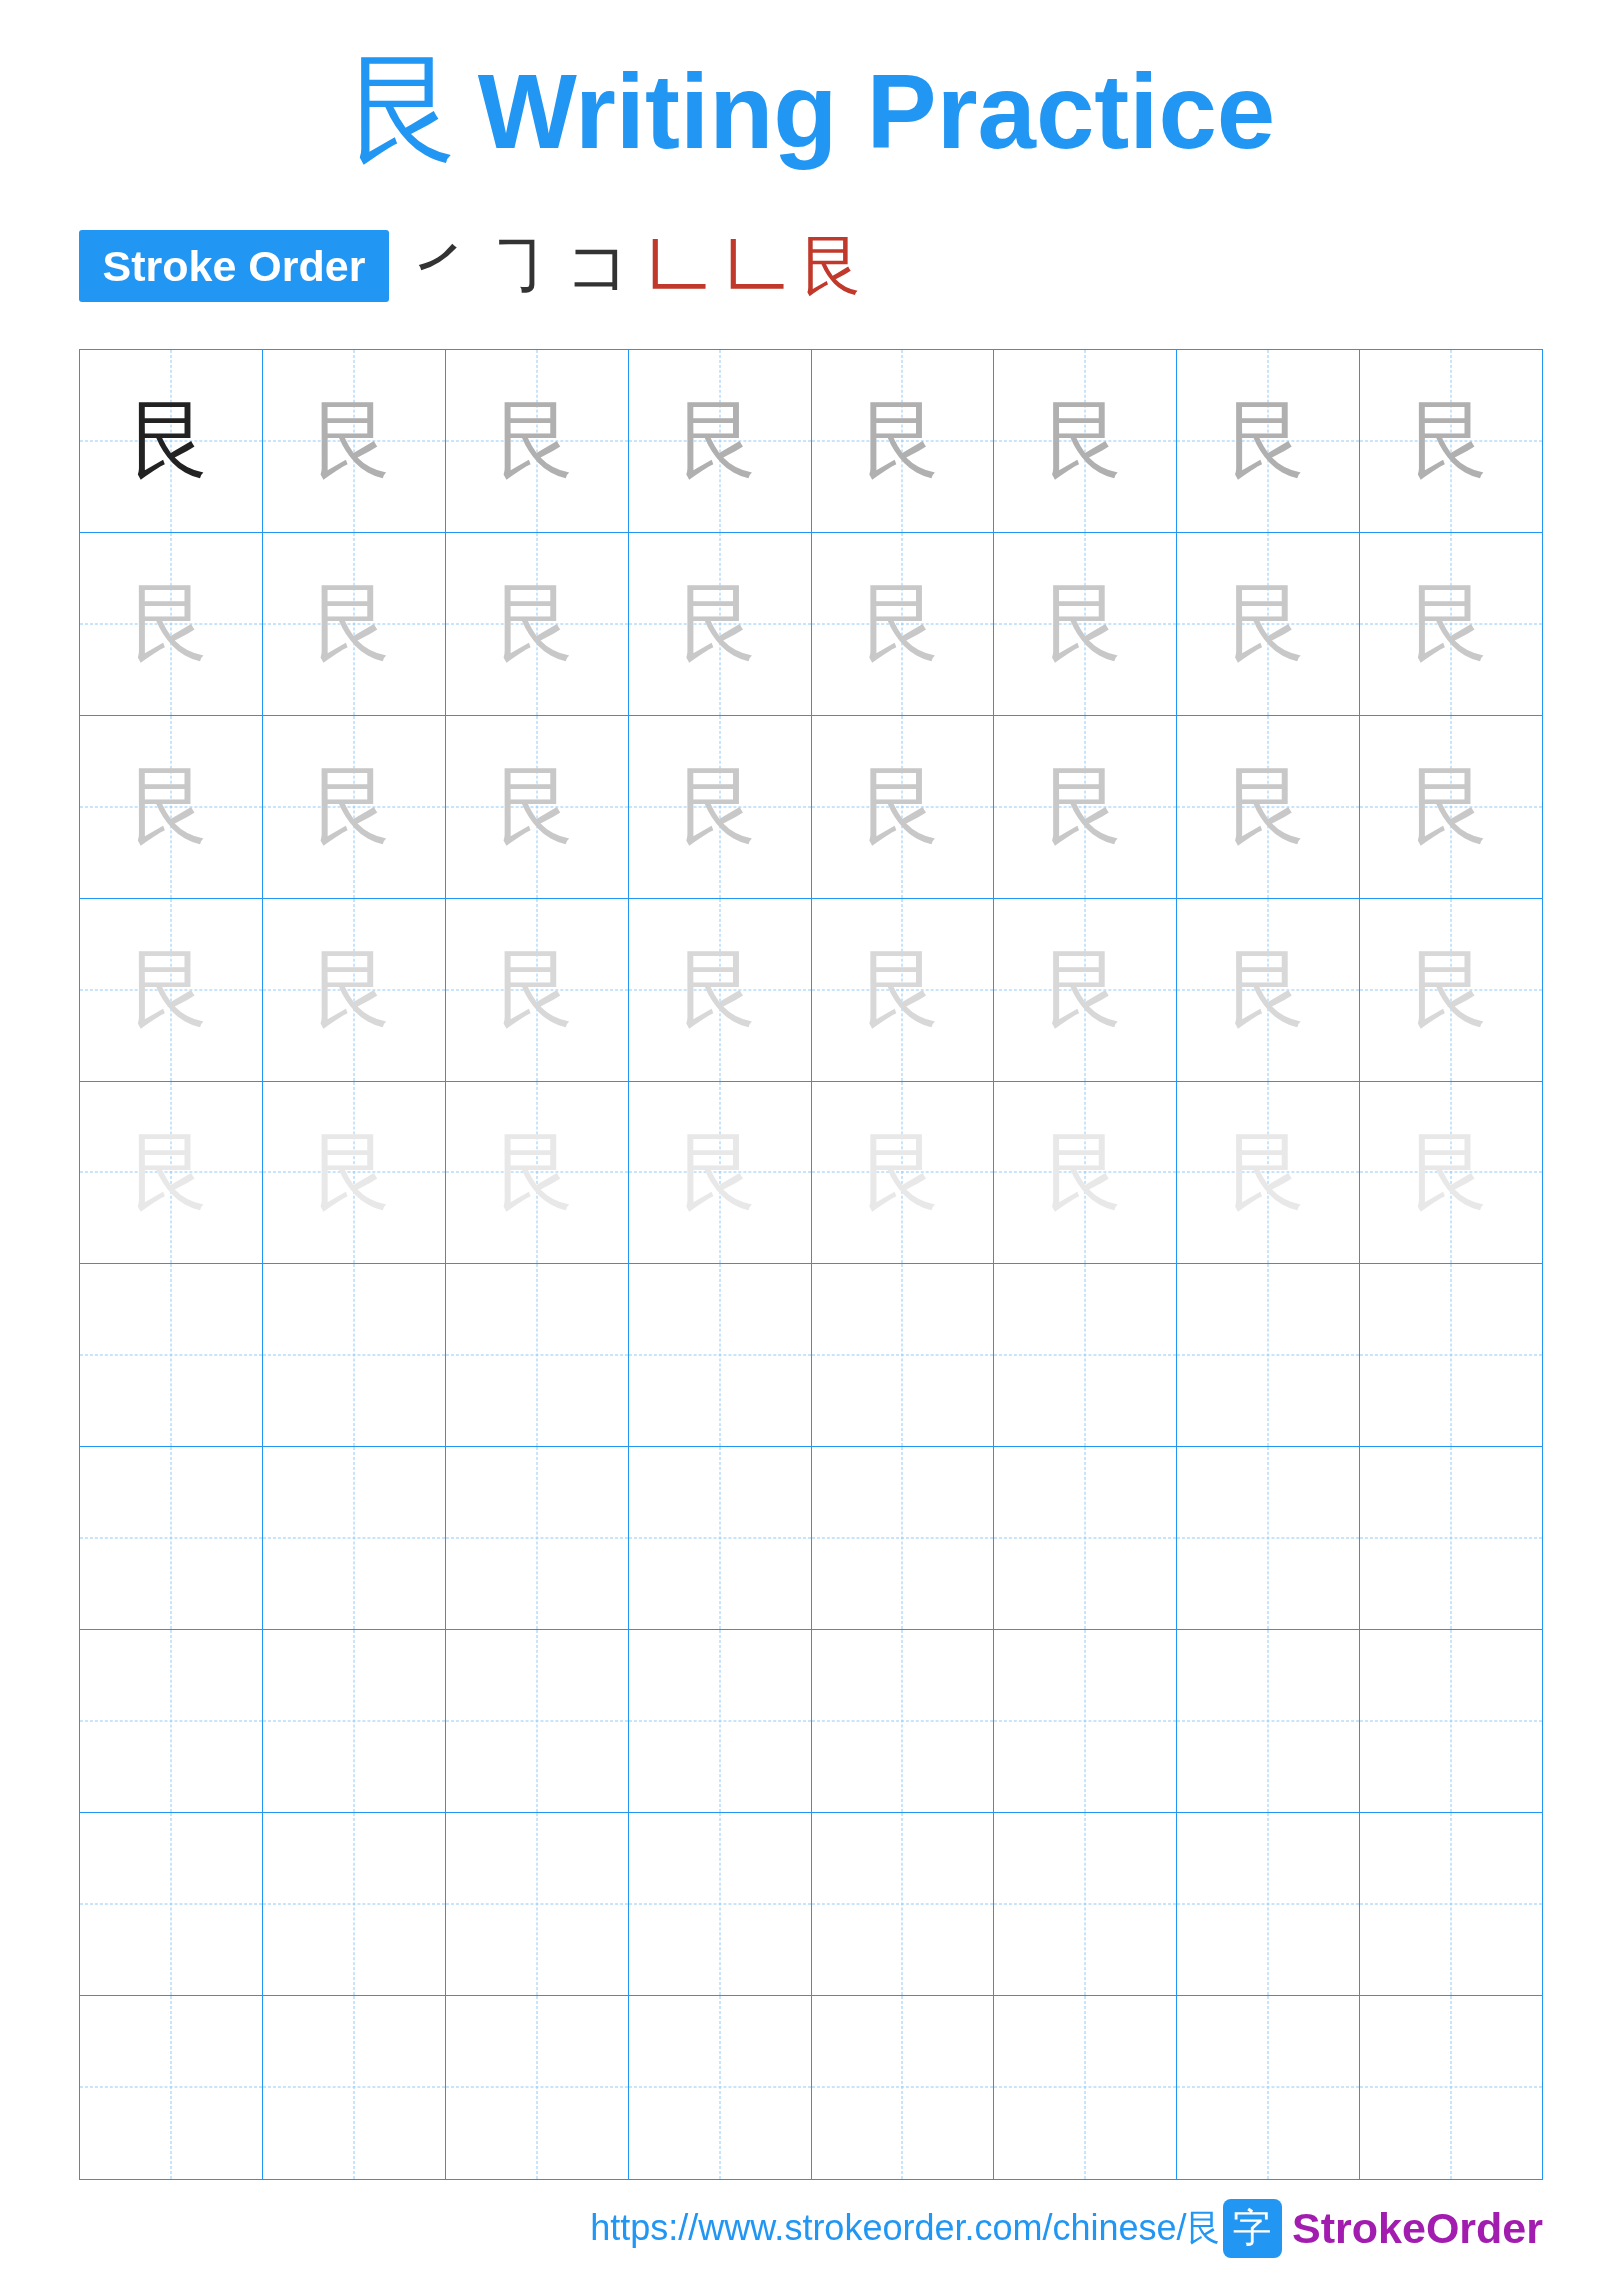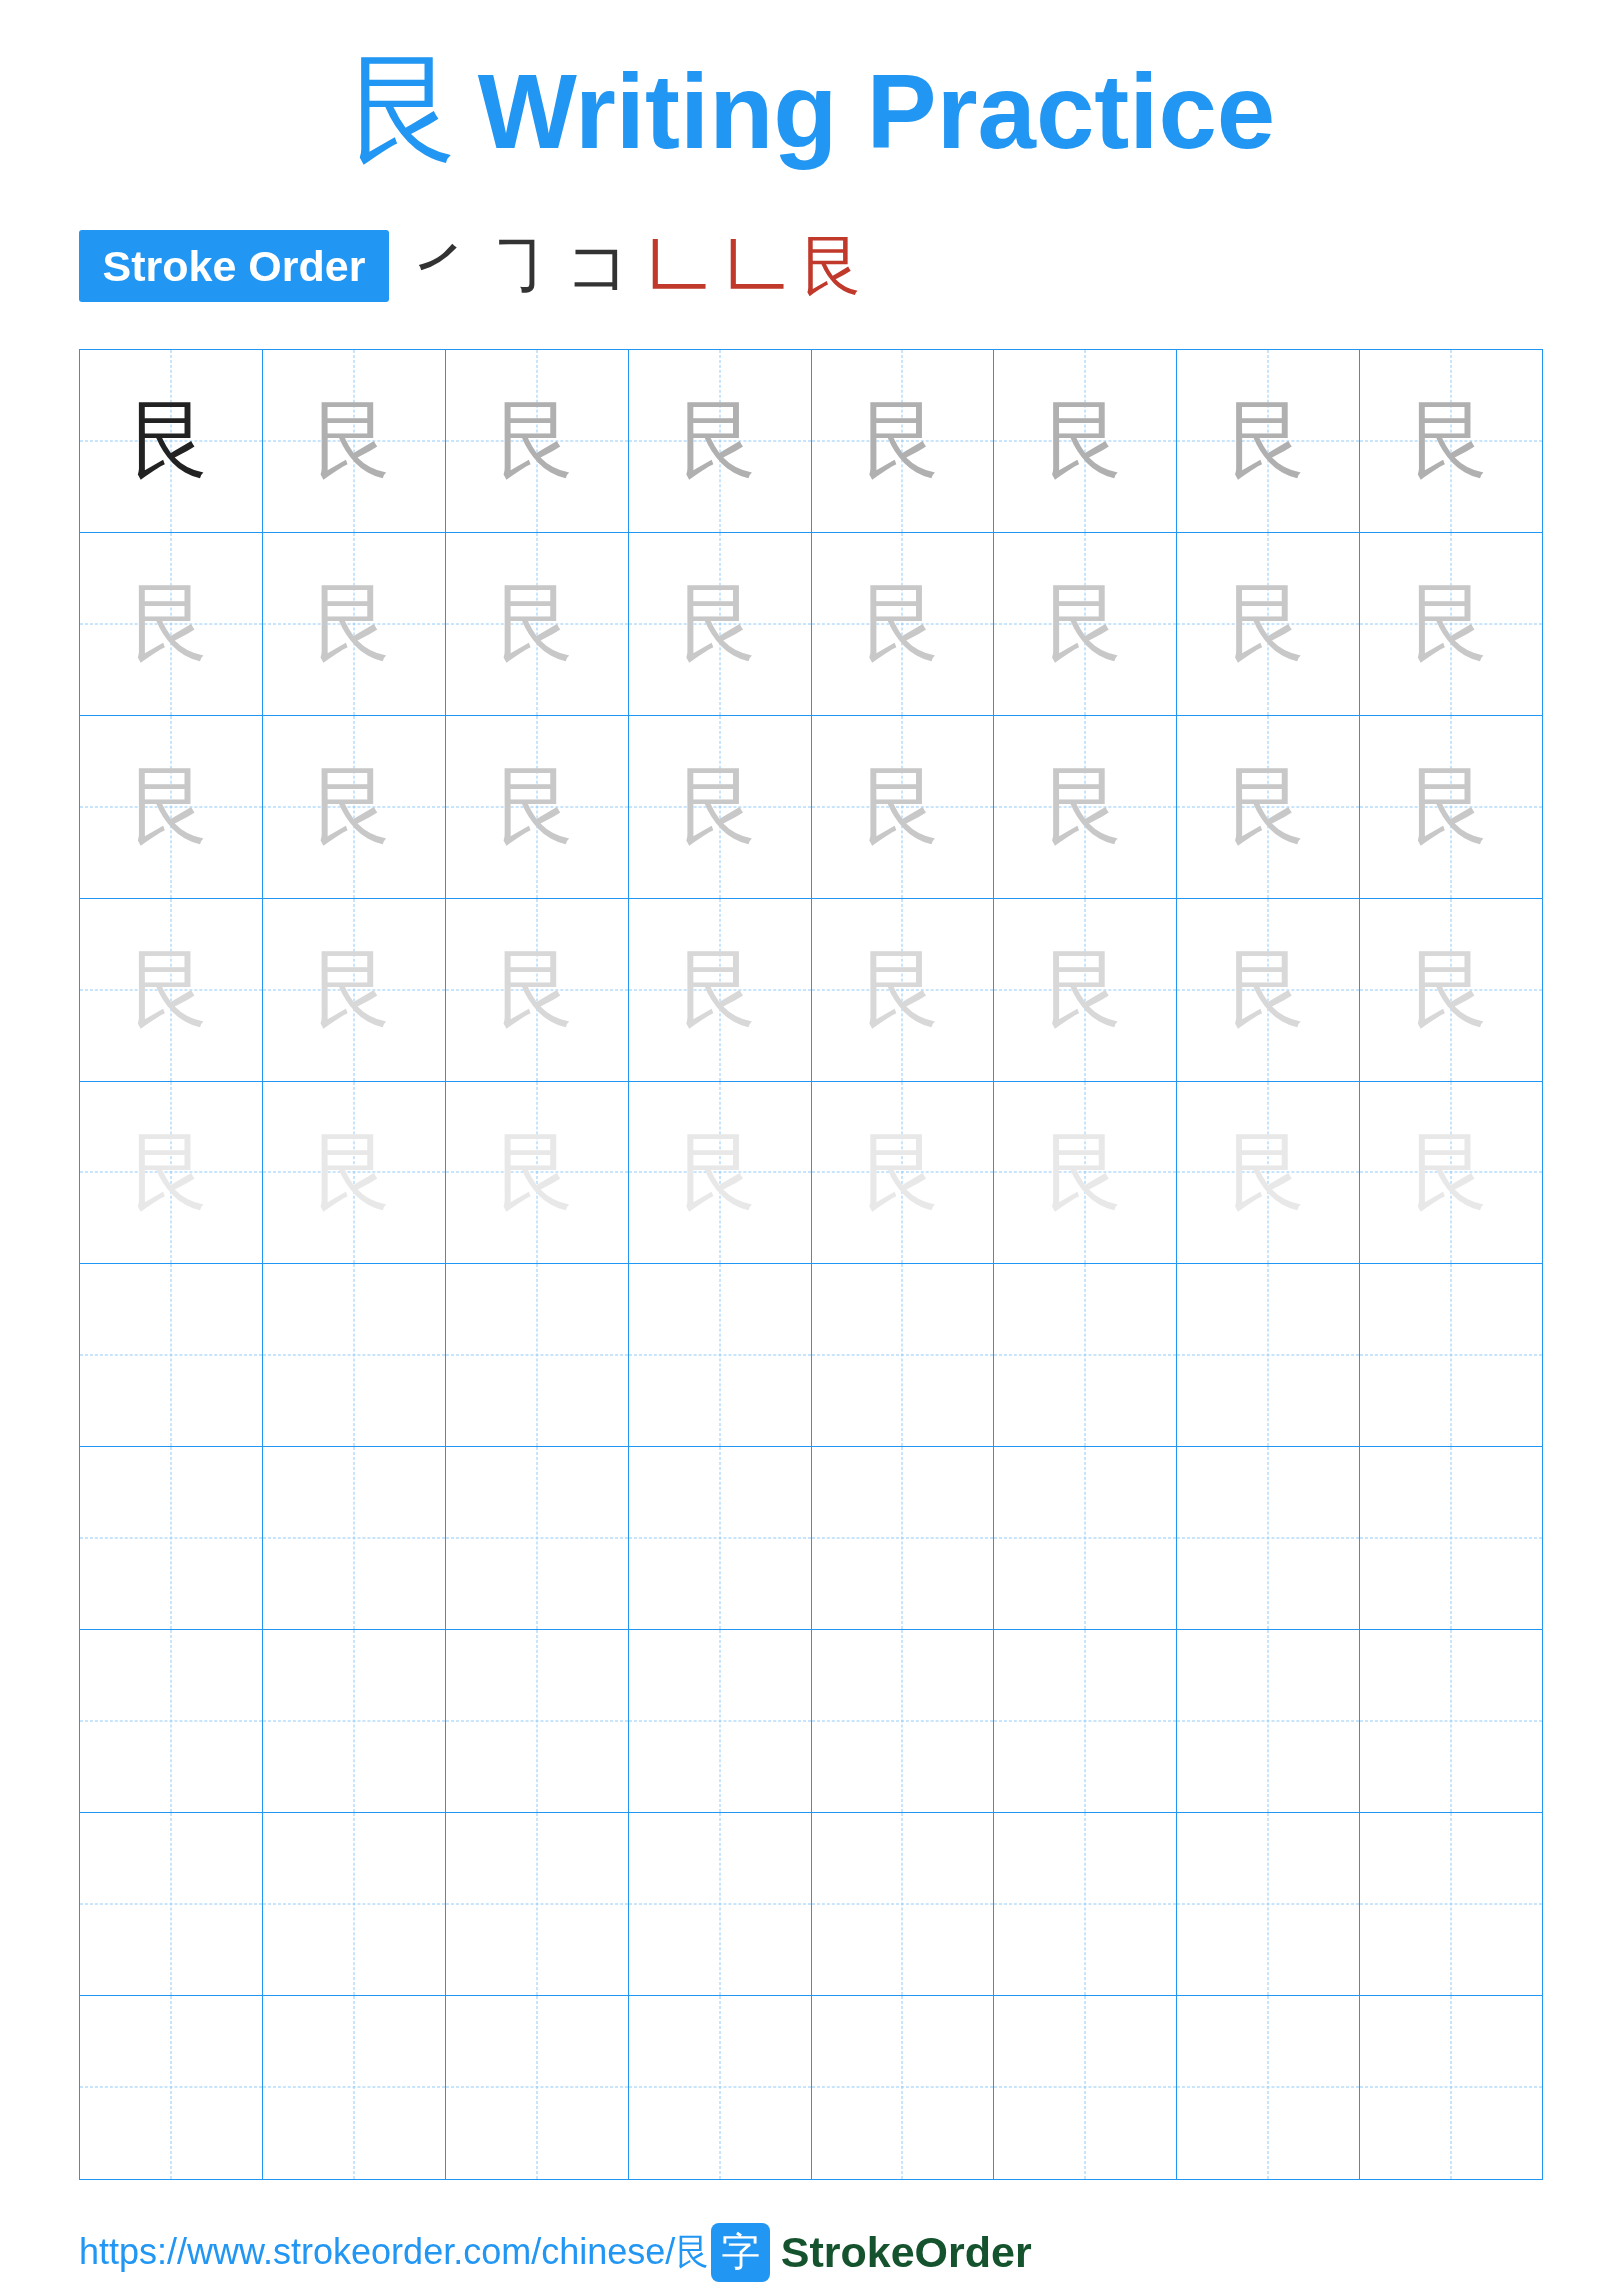--- a/index.html
+++ b/index.html
@@ -154,23 +154,23 @@
       color: #d8d8d8;
     }
 
     .char-gray4 {
       color: #e8e8e8;
     }
 
     .footer {
       width: 100%;
       display: flex;
-      justify-content: flex-start;
-      align-items: center;
-      margin-top: 43px;
+      justify-content: flex-end;
+      align-items: center;
+      margin-top: 19px;
     }
 
     .footer-url {
       font-size: 36px;
       color: #2196F3;
     }
 
     .footer-logo {
       display: flex;
       align-items: center;
@@ -186,21 +186,21 @@
       align-items: center;
       justify-content: center;
       font-size: 39px;
       color: #fff;
       font-family: serif;
     }
 
     .logo-text {
       font-size: 43px;
       font-weight: bold;
-      color: #14532d;
+      color: #a21caf;
     }
   </style>
 </head>
 <body>
 
 <div class="page">
 
   <div class="title-row">
     <span class="title-char">艮</span>
     <span class="title-text">Writing Practice</span>

